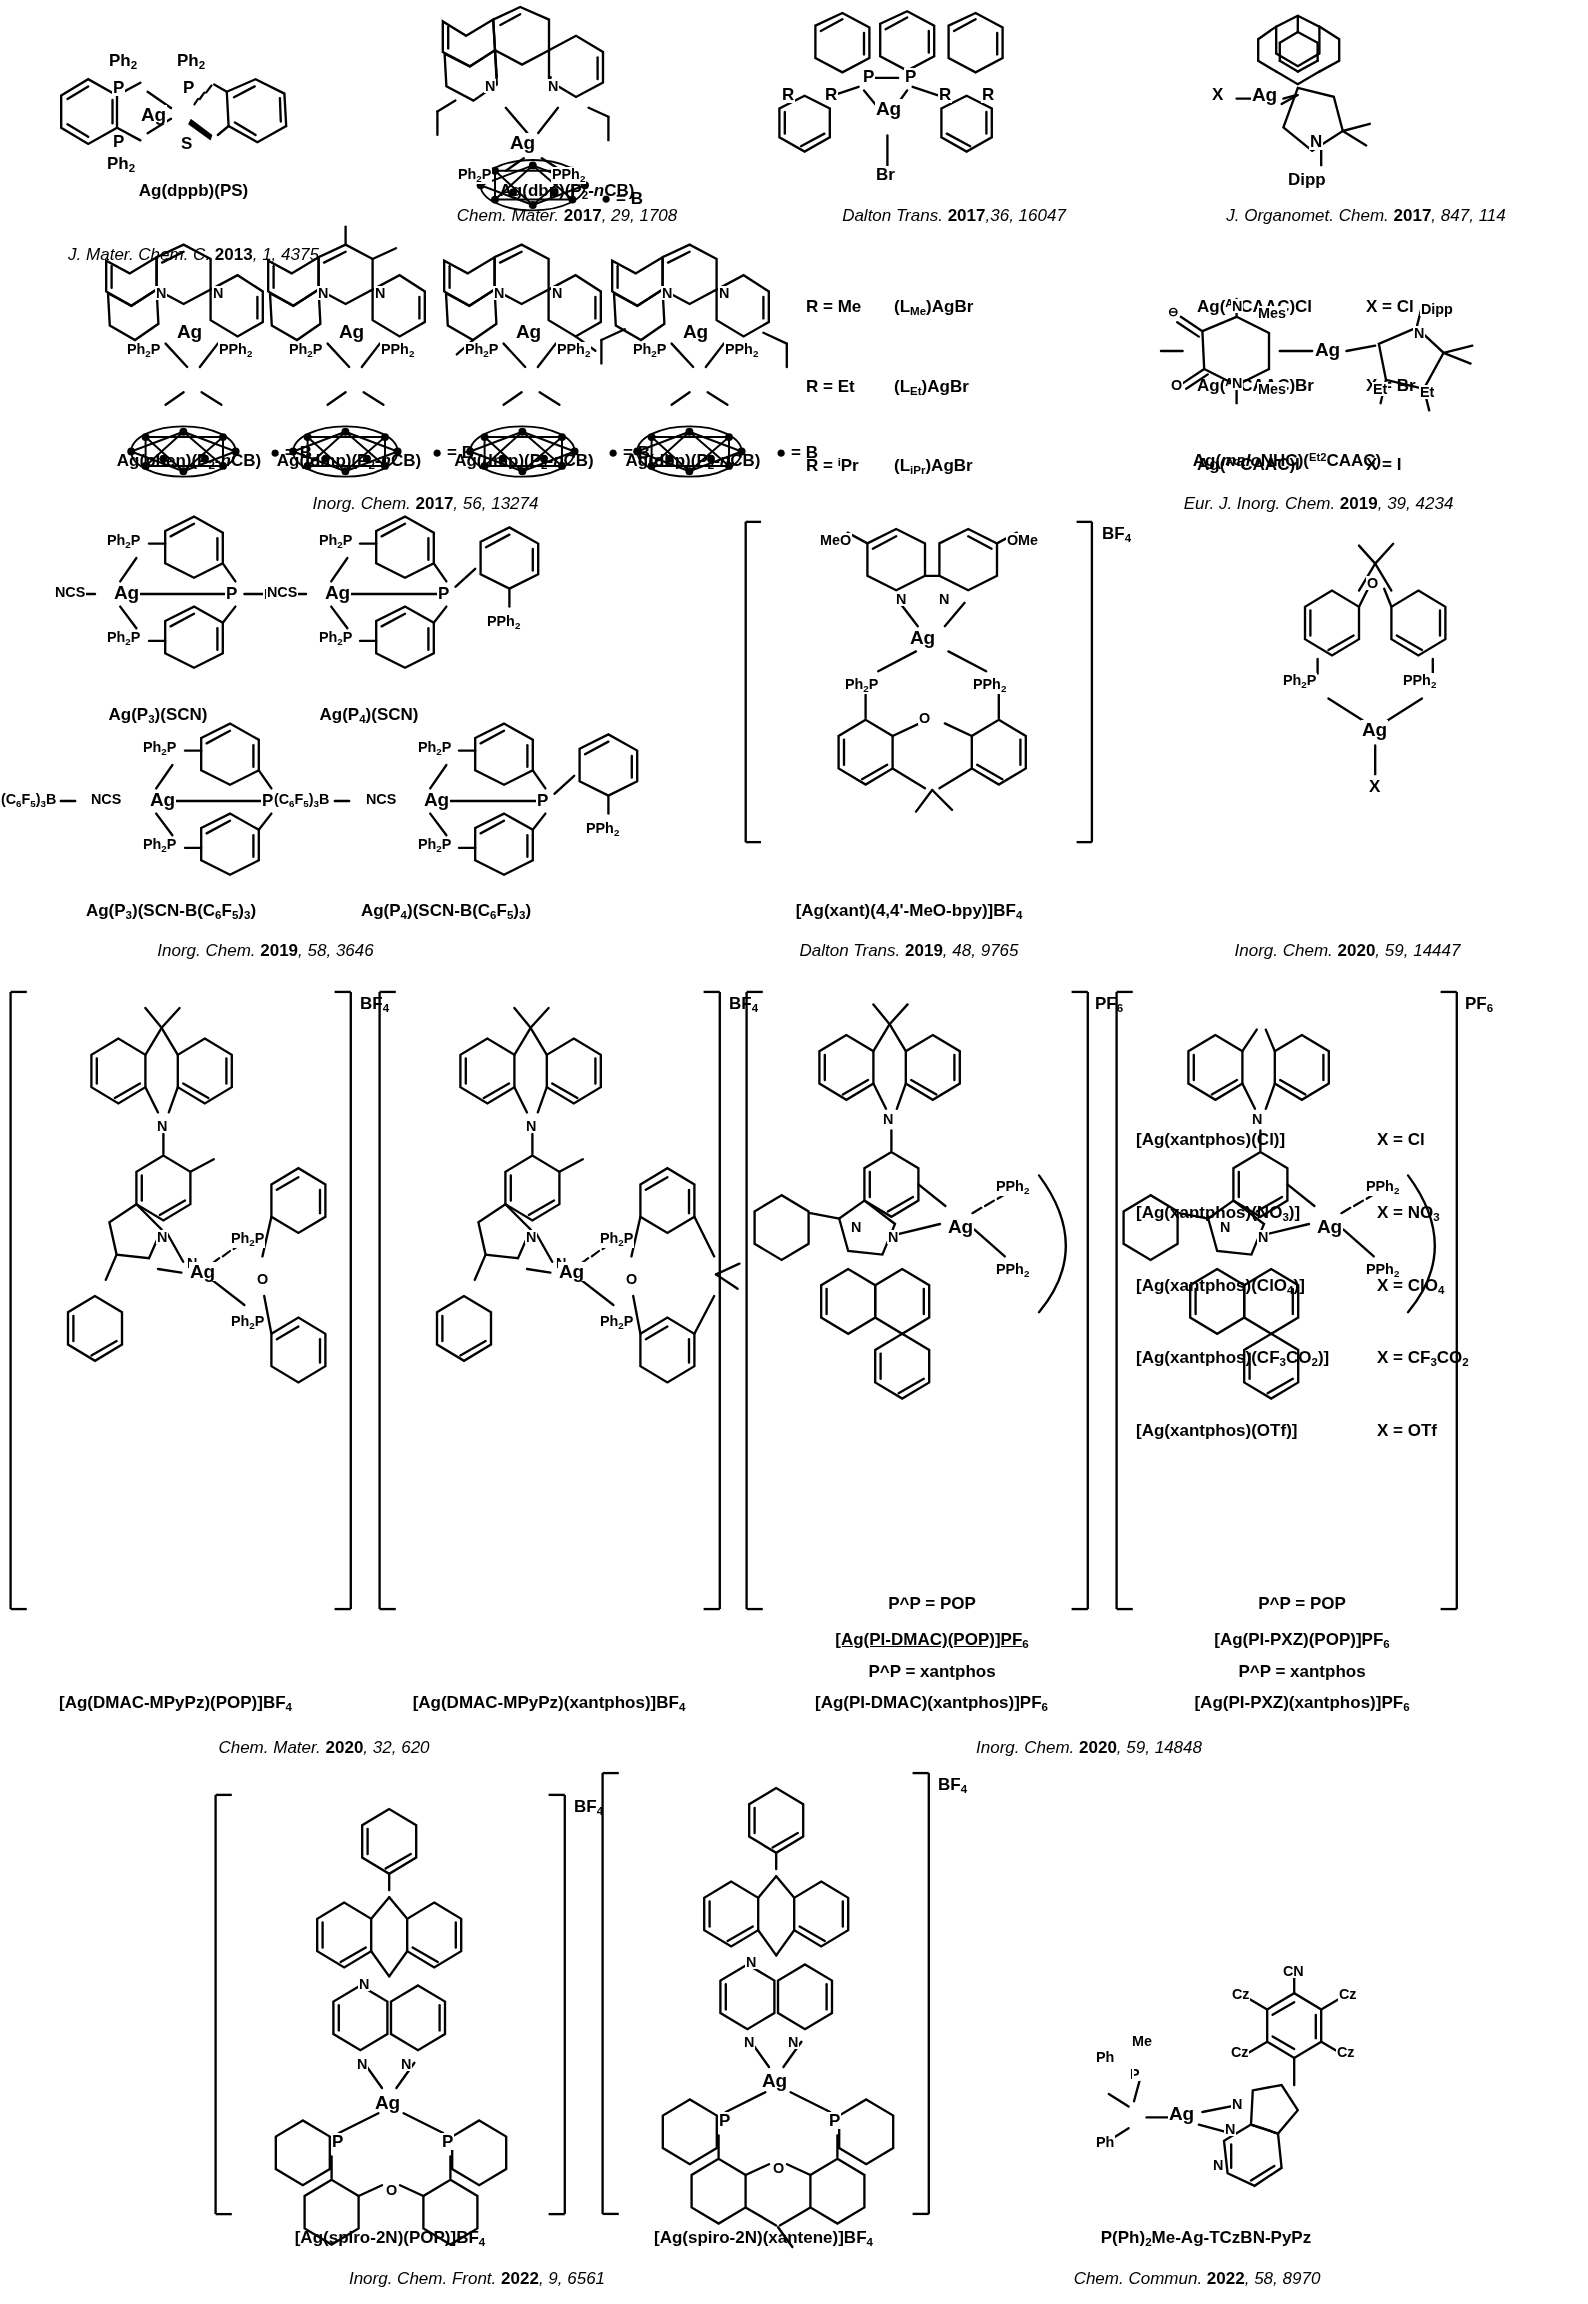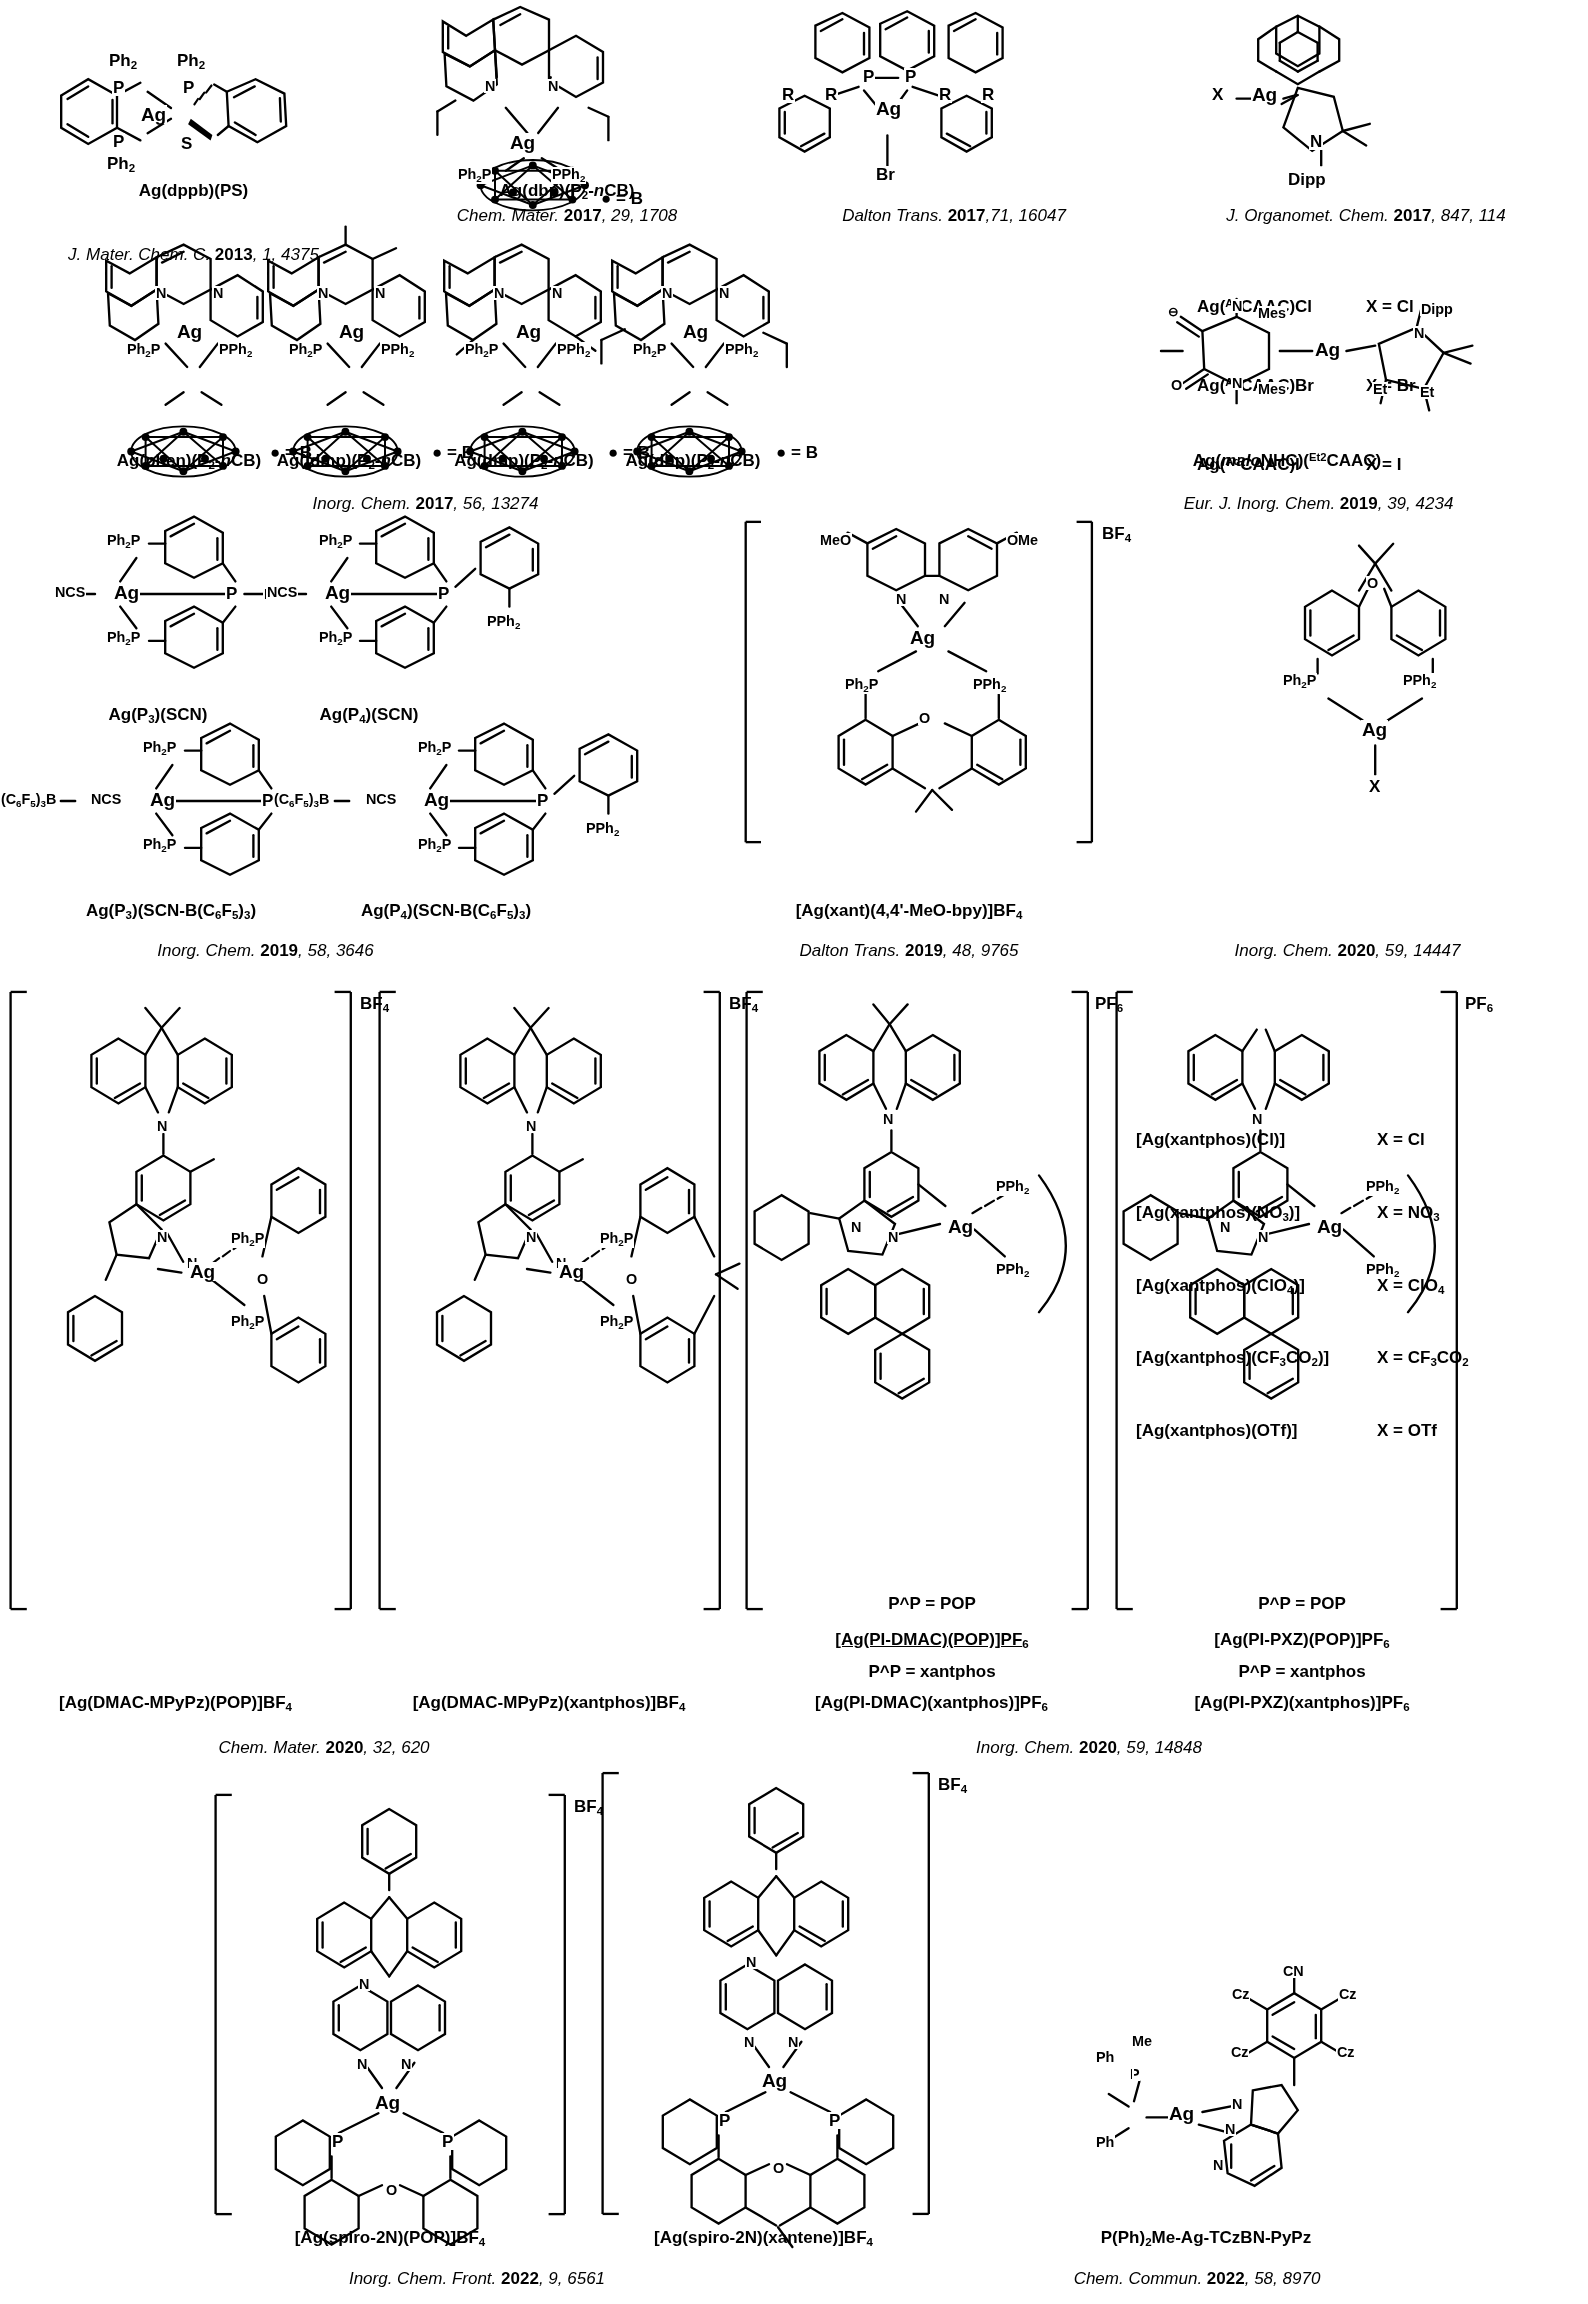--- a/index.html
+++ b/index.html
@@ -210,21 +210,26 @@
 </div>
 <div class="atom" style="left:862px;top:68px;">P</div>
 <div class="atom" style="left:904px;top:68px;">P</div>
 <div class="atom" style="left:781px;top:86px;">R</div>
 <div class="atom" style="left:981px;top:86px;">R</div>
 <div class="atom" style="left:824px;top:86px;">R</div>
 <div class="atom" style="left:938px;top:86px;">R</div>
 <div class="atom ag" style="left:875px;top:99px;">Ag</div>
 <div class="atom" style="left:875px;top:166px;">Br</div>
 
-<div class="cite" style="left:765px;top:205px;width:378px;"><span>Dalton Trans.</span> <b>2017</b>,<i>71</i>, <span>16047</span></div>
+<div class="listblk" style="left:806px;top:241px;">
+  <span class="row"><span class="c1" style="width:88px;">R = Me</span><span class="c2">(L<sub>Me</sub>)AgBr</span></span>
+  <span class="row"><span class="c1" style="width:88px;">R = Et</span><span class="c2">(L<sub>Et</sub>)AgBr</span></span>
+  <span class="row"><span class="c1" style="width:88px;">R = <sup>i</sup>Pr</span><span class="c2">(L<sub>iPr</sub>)AgBr</span></span>
+</div>
+<div class="cite" style="left:765px;top:205px;width:378px;"><span>Dalton Trans.</span> <b>2017</b>,<i>36</i>, <span>16047</span></div>
 
 <div class="struct" style="left:1197px;top:5.4px;">
 <svg width="270" height="189" viewBox="0 0 300 210">
 
   <g class="bd">
     <path d="M112 12 L88 24 L88 54 L112 68 L136 54 L136 24 Z"></path>
     <path d="M112 12 L112 30"></path>
     <path d="M112 30 L92 42"></path>
     <path d="M112 30 L134 42"></path>
     <path d="M92 42 L92 62"></path>

